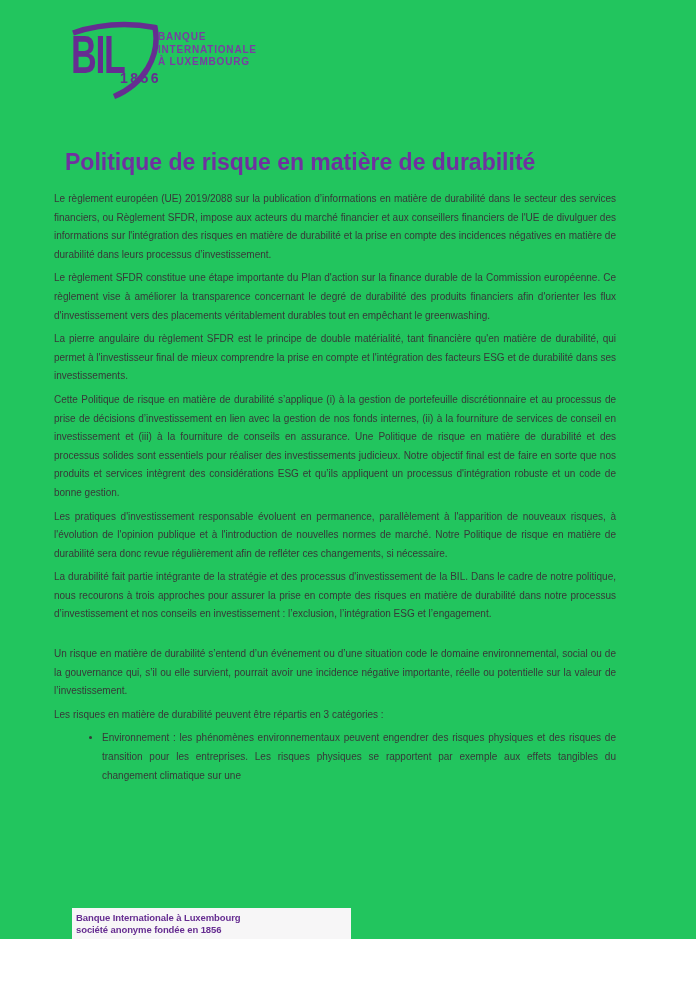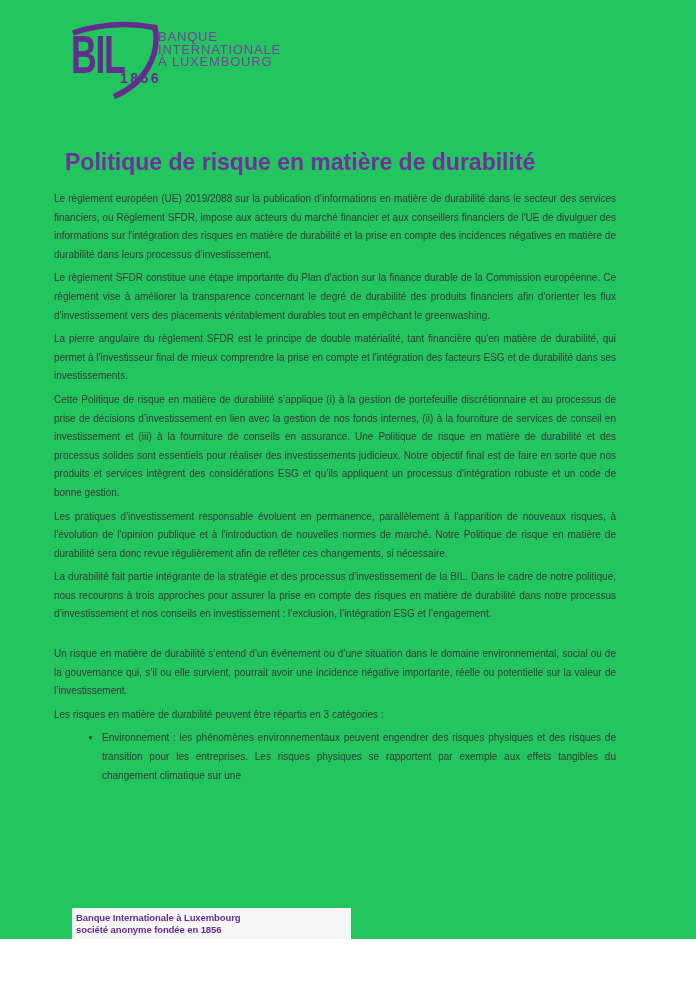--- a/index.html
+++ b/index.html
@@ -42,22 +42,22 @@
     font-weight: bold;
     letter-spacing: 2.5px;
     color: #662d91;
     margin-left: 48px;
   }
   .wordmark {
     position: absolute;
     left: 158px;
     top: 31px;
     color: #7b3ca3;
-    font-size: 13px;
-    font-weight: 400;
+    font-size: 10px;
+    font-weight: 700;
     letter-spacing: 0.8px;
     line-height: 12.5px;
     white-space: nowrap;
   }
 
   
   .doc-title {
     position: absolute;
     left: 65px;
     top: 134px;
@@ -124,21 +124,21 @@
 
   <h1 class="doc-title">Politique de risque en matière de durabilité</h1>
 
   <div class="content">
     <p>Le règlement européen (UE) 2019/2088 sur la publication d’informations en matière de durabilité dans le secteur des services financiers, ou Règlement SFDR, impose aux acteurs du marché financier et aux conseillers financiers de l'UE de divulguer des informations sur l'intégration des risques en matière de durabilité et la prise en compte des incidences négatives en matière de durabilité dans leurs processus d’investissement.</p>
     <p>Le règlement SFDR constitue une étape importante du Plan d'action sur la finance durable de la Commission européenne. Ce règlement vise à améliorer la transparence concernant le degré de durabilité des produits financiers afin d'orienter les flux d'investissement vers des placements véritablement durables tout en empêchant le greenwashing.</p>
     <p>La pierre angulaire du règlement SFDR est le principe de double matérialité, tant financière qu'en matière de durabilité, qui permet à l'investisseur final de mieux comprendre la prise en compte et l'intégration des facteurs ESG et de durabilité dans ses investissements.</p>
     <p>Cette Politique de risque en matière de durabilité s’applique (i) à la gestion de portefeuille discrétionnaire et au processus de prise de décisions d’investissement en lien avec la gestion de nos fonds internes, (ii) à la fourniture de services de conseil en investissement et (iii) à la fourniture de conseils en assurance. Une Politique de risque en matière de durabilité et des processus solides sont essentiels pour réaliser des investissements judicieux. Notre objectif final est de faire en sorte que nos produits et services intègrent des considérations ESG et qu’ils appliquent un processus d'intégration robuste et un code de bonne gestion.</p>
     <p>Les pratiques d'investissement responsable évoluent en permanence, parallèlement à l'apparition de nouveaux risques, à l'évolution de l'opinion publique et à l'introduction de nouvelles normes de marché. Notre Politique de risque en matière de durabilité sera donc revue régulièrement afin de refléter ces changements, si nécessaire.</p>
     <p>La durabilité fait partie intégrante de la stratégie et des processus d'investissement de la BIL. Dans le cadre de notre politique, nous recourons à trois approches pour assurer la prise en compte des risques en matière de durabilité dans notre processus d’investissement et nos conseils en investissement : l’exclusion, l’intégration ESG et l’engagement.</p>
-    <p class="section-break">Un risque en matière de durabilité s’entend d’un événement ou d’une situation dans le domaine environnemental, social ou de la gouvernance qui, s’il ou elle survient, pourrait avoir une incidence négative importante, réelle ou potentielle sur la valeur de l’investissement.</p>
+    <p class="section-break">Un risque en matière de durabilité s’entend d’un événement ou d’une situation code le domaine environnemental, social ou de la gouvernance qui, s’il ou elle survient, pourrait avoir une incidence négative importante, réelle ou potentielle sur la valeur de l’investissement.</p>
     <p>Les risques en matière de durabilité peuvent être répartis en 3 catégories :</p>
     <ul>
       <li>Environnement : les phénomènes environnementaux peuvent engendrer des risques physiques et des risques de transition pour les entreprises. Les risques physiques se rapportent par exemple aux effets tangibles du changement climatique sur une</li>
     </ul>
   </div>
 
   <div class="footer">
     <div class="bank-block">
       <div>Banque Internationale à Luxembourg</div>
       <div>société anonyme fondée en 1856</div>

